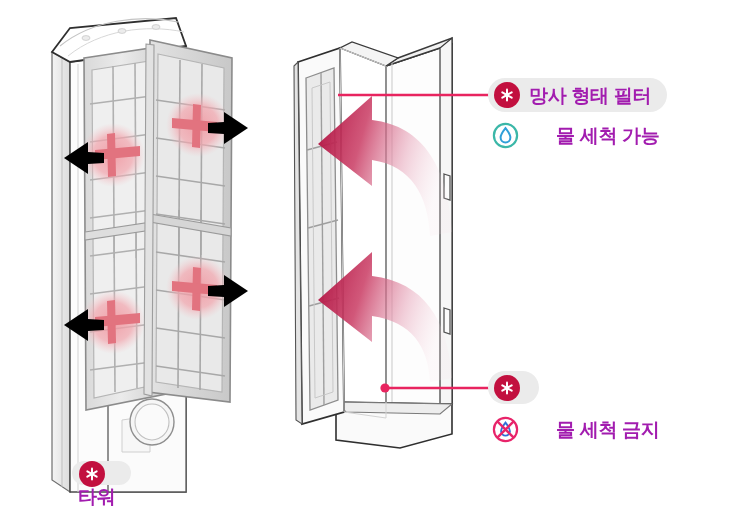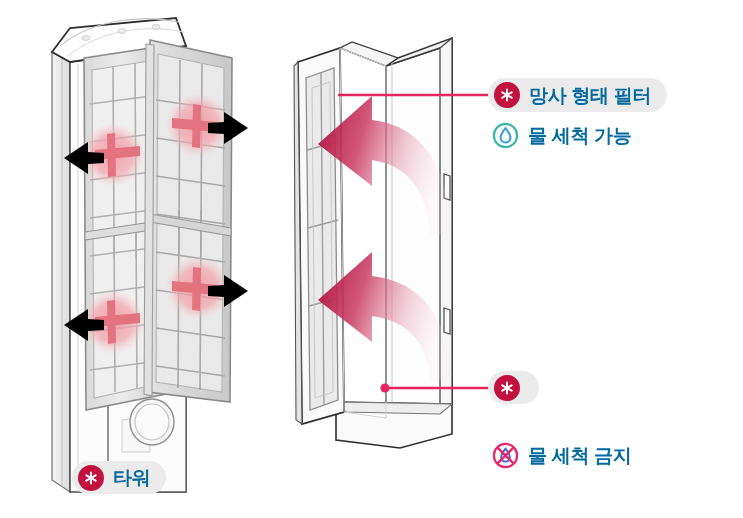--- a/index.html
+++ b/index.html
@@ -36,20 +36,21 @@
     height: 34px;
     background: #ebebeb;
     border-radius: 17px;
     padding: 0 16px 0 6px;
     box-sizing: border-box;
     white-space: nowrap;
   }
   .callout.plain {
     background: transparent;
     padding-left: 4px;
+    gap: 28px;
   }
   .badge {
     width: 26px;
     height: 26px;
     flex: 0 0 26px;
     border-radius: 50%;
     background: #c2103f;
     display: inline-flex;
     align-items: center;
     justify-content: center;
@@ -62,32 +63,32 @@
     flex: 0 0 27px;
     display: inline-flex;
     align-items: center;
     justify-content: center;
     margin-right: 9px;
   }
   .ico svg { display: block; }
   .ctext {
     font-size: 19px;
     font-weight: bold;
-    color: #0369a1;
+    color: #a21caf;
     letter-spacing: -0.3px;
     line-height: 1;
   }
   .ctext.sm { font-size: 17.5px; }
 
   
   #label-mesh        { left: 488px; top: 78px; }
   #label-washable    { left: 488px; top: 118px; }
   #label-paper       { left: 488px; top: 371px; height: 33px; padding-right: 10px; }
-  #label-nowash      { left: 488px; top: 412px; margin-top: 26px; }
-  #label-tower       { left: 72px; top: 461px; height: 33px; }
+  #label-nowash      { left: 488px; top: 412px; }
+  #label-tower       { left: 72px; top: 461px; height: 24px; flex-direction: column; }
 </style>
 </head>
 <body>
 
 <div id="stage">
 
   <svg class="art" viewBox="0 0 743 518">
     <defs>
       <linearGradient id="gFace" x1="0" y1="0" x2="1" y2="0">
         <stop offset="0" stop-color="#ffffff"></stop>

